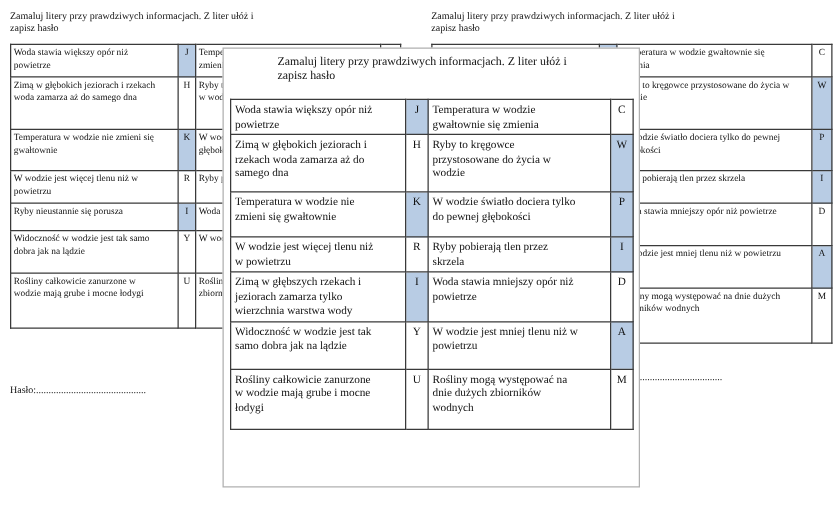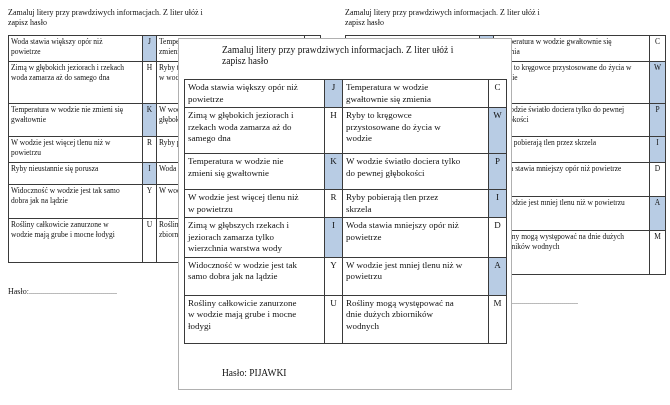--- a/index.html
+++ b/index.html
@@ -10,21 +10,21 @@
   #page-left{left:8px;top:8px;width:312px}
   #page-right{left:345px;top:8px;width:322px}
   .title{font-size:8px;line-height:10px;margin-bottom:7px}
   table{border-collapse:collapse;table-layout:fixed;width:312px}
   td{border:1px solid #3a3a3a;vertical-align:top;font-size:7.5px;line-height:9.5px;padding:1px 2px}
   td.st{padding-right:16px}
   td.lt{text-align:center;padding:1px 0}
   .shaded{background:#b8cce4}
   .h22{height:22px}.h26{height:26px}.h33{height:33px}.h34{height:34px}.h42{height:42px}.h44{height:44px}
   .haslo{font-size:8px;line-height:10px;white-space:nowrap;overflow:hidden}
-  #haslo-left{margin-top:24px}
+  #haslo-left{margin-top:44px}
   #haslo-right{margin-top:22px}
   
   #overlay{position:absolute;left:178px;top:38px;width:334px;min-height:352px;
            background:#fff;border:1px solid #b0b0b0;padding:6px 4px 10px 5px;z-index:5}
   #overlay .title{font-size:9.5px;line-height:11px;margin:0 0 12px 38px;width:286px}
   .ov-table{width:322px}
   .ov-table td{font-size:9px;line-height:11.5px;padding:2px 3px}
   .ov-table td.st{padding-right:24px}
   .ov-table td.lt{padding:2px 0}
   .o28{height:28px}.o36{height:36px}.o38{height:38px}.o46{height:46px}.o48{height:48px}
@@ -203,14 +203,13 @@
       <td class="lt shaded">A</td>
     </tr>
     <tr class="o48">
       <td class="st">Rośliny całkowicie zanurzone w wodzie mają grube i mocne łodygi</td>
       <td class="lt">U</td>
       <td class="st">Rośliny mogą występować na dnie dużych zbiorników wodnych</td>
       <td class="lt">M</td>
     </tr>
   </tbody>
     </table>
-  <div id="haslo-solved">Hasło: PIJAWKI</div>
 </div>
 
 </body></html>

